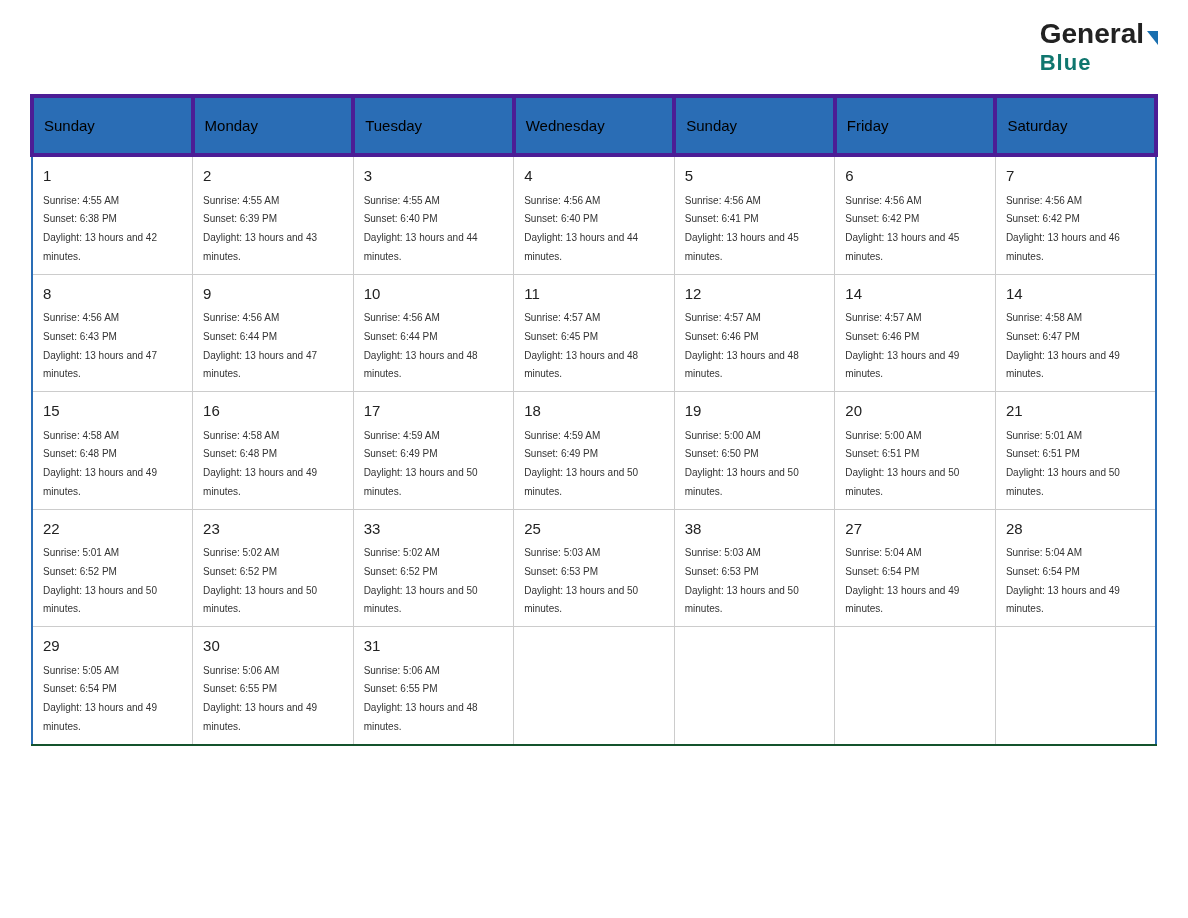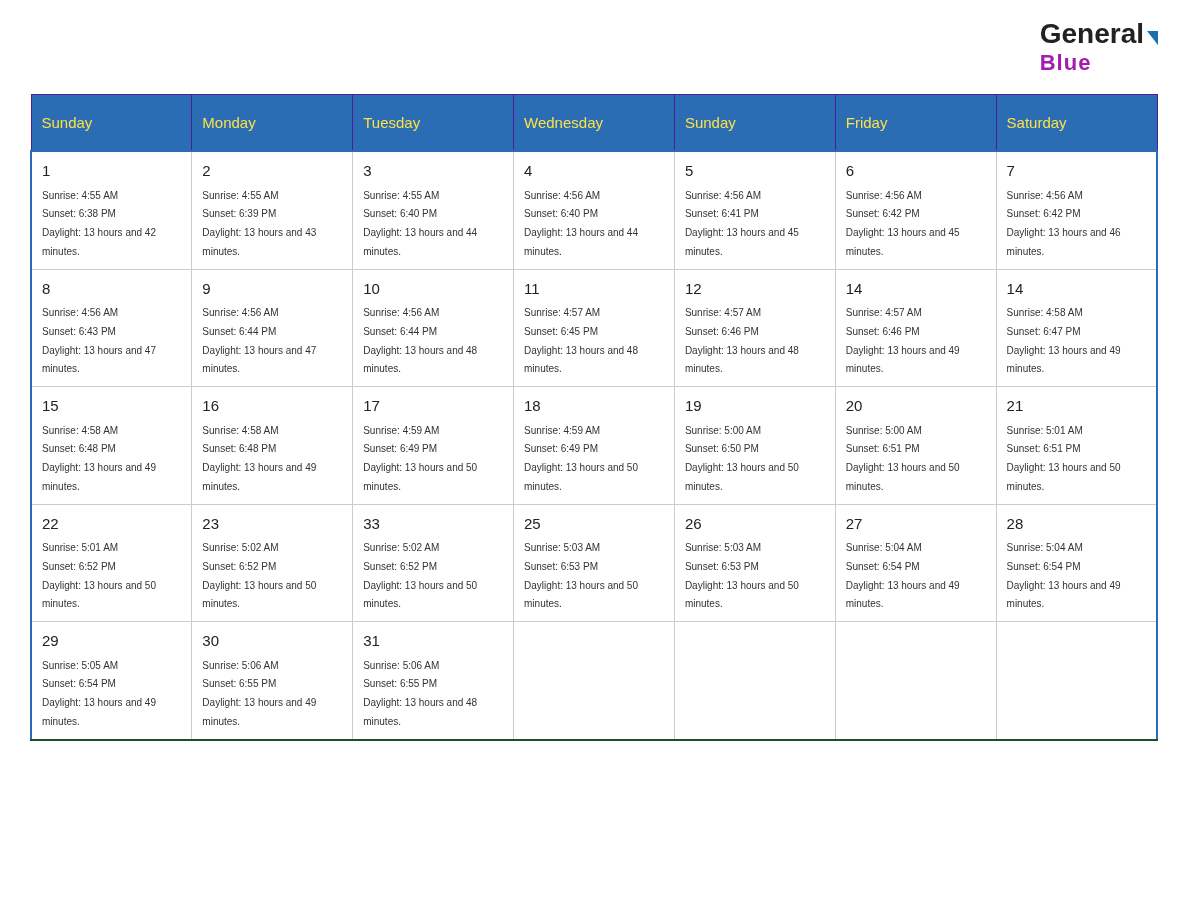--- a/index.html
+++ b/index.html
@@ -20,21 +20,21 @@
       flex-direction: column;
       align-items: flex-start;
     }
     .logo-text {
       font-size: 28px;
       font-weight: bold;
       color: #222;
       line-height: 1;
     }
     .logo-blue-line {
-      color: #a21caf;
+      color: #0f766e;
       font-size: 22px;
       font-weight: bold;
       margin-top: 2px;
       letter-spacing: 1px;
     }
     .title-block {
       text-align: right;
     }
     .month-year {
       font-size: 52px;
@@ -47,26 +47,26 @@
       color: #444;
       margin-top: 6px;
     }
     table {
       width: 100%;
       border-collapse: collapse;
       table-layout: fixed;
     }
     thead tr th {
       background: #2a6db5;
-      color: #fde047;
+      color: #000000;
       font-size: 15px;
       font-weight: normal;
       padding: 19px 10px;
       text-align: left;
-      border: 1px solid #4c1d95;
+      border: 4px solid #4c1d95;
     }
     tbody tr td {
       vertical-align: top;
       padding: 8px 10px;
       border: 1px solid #ccc;
       font-size: 12.5px;
       line-height: 1.5;
       min-height: 90px;
       background: #fff;
     }
@@ -229,21 +229,21 @@
       </td>
         <td>
         <span class="day-num">33</span>
         <span class="day-info">Sunrise: 5:02 AM<br>Sunset: 6:52 PM<br>Daylight: 13 hours and 50 minutes.</span>
       </td>
         <td>
         <span class="day-num">25</span>
         <span class="day-info">Sunrise: 5:03 AM<br>Sunset: 6:53 PM<br>Daylight: 13 hours and 50 minutes.</span>
       </td>
         <td>
-        <span class="day-num">26</span>
+        <span class="day-num">38</span>
         <span class="day-info">Sunrise: 5:03 AM<br>Sunset: 6:53 PM<br>Daylight: 13 hours and 50 minutes.</span>
       </td>
         <td>
         <span class="day-num">27</span>
         <span class="day-info">Sunrise: 5:04 AM<br>Sunset: 6:54 PM<br>Daylight: 13 hours and 49 minutes.</span>
       </td>
         <td>
         <span class="day-num">28</span>
         <span class="day-info">Sunrise: 5:04 AM<br>Sunset: 6:54 PM<br>Daylight: 13 hours and 49 minutes.</span>
       </td>

